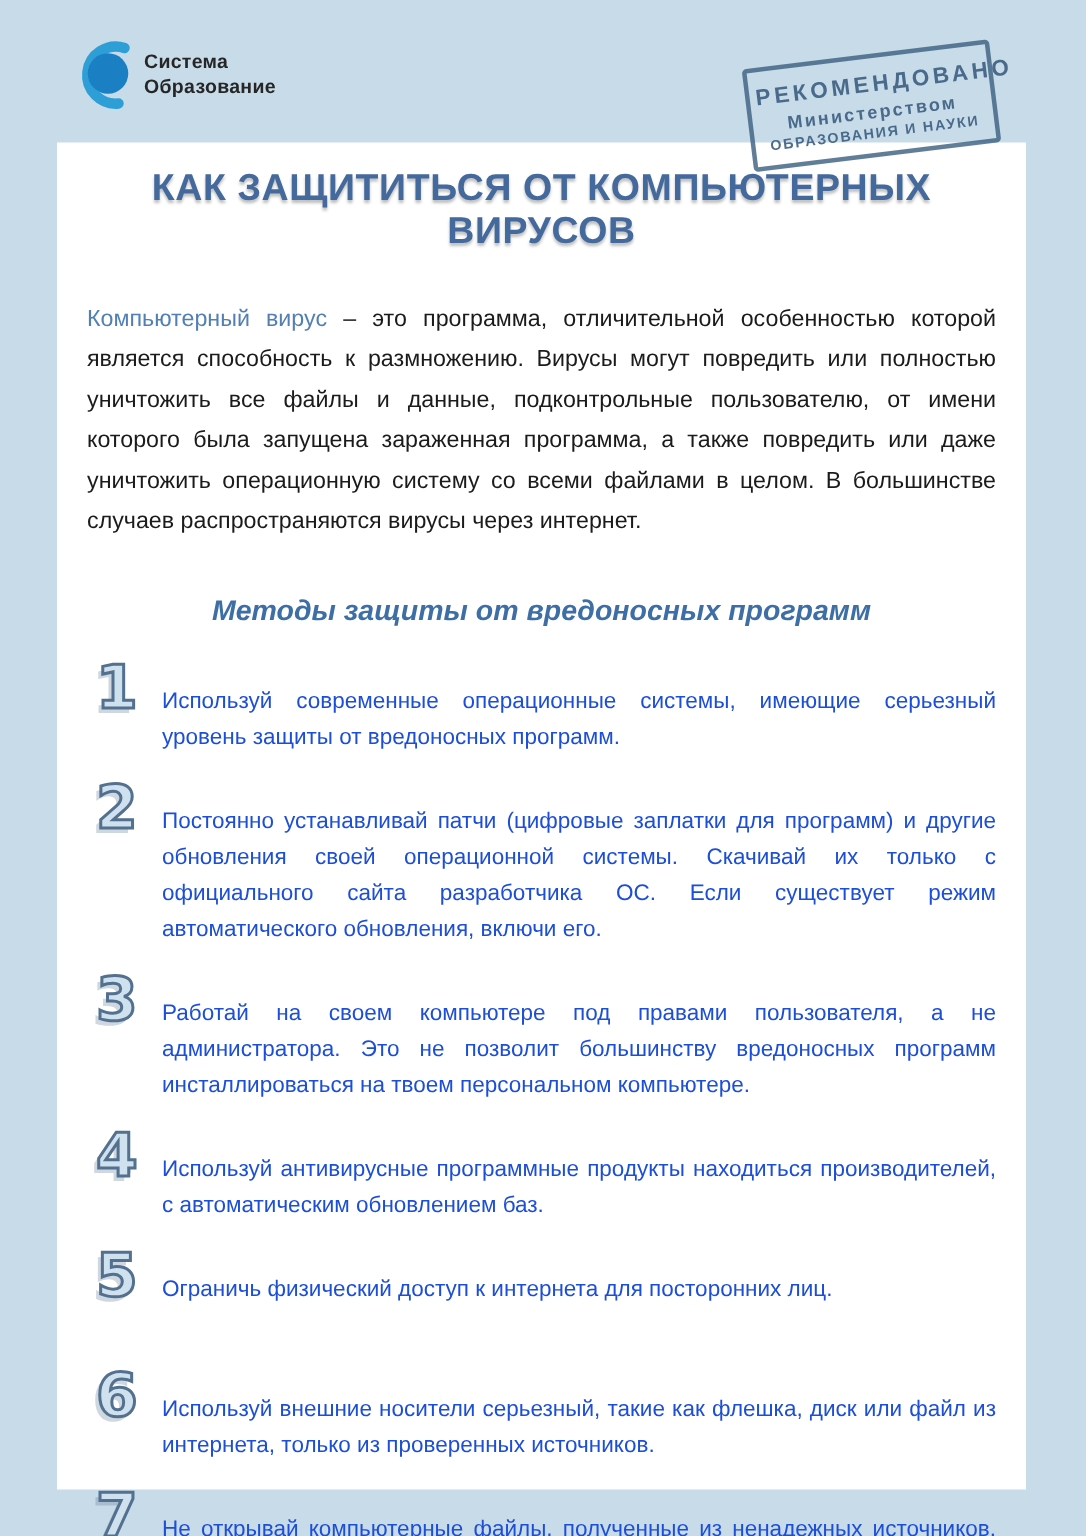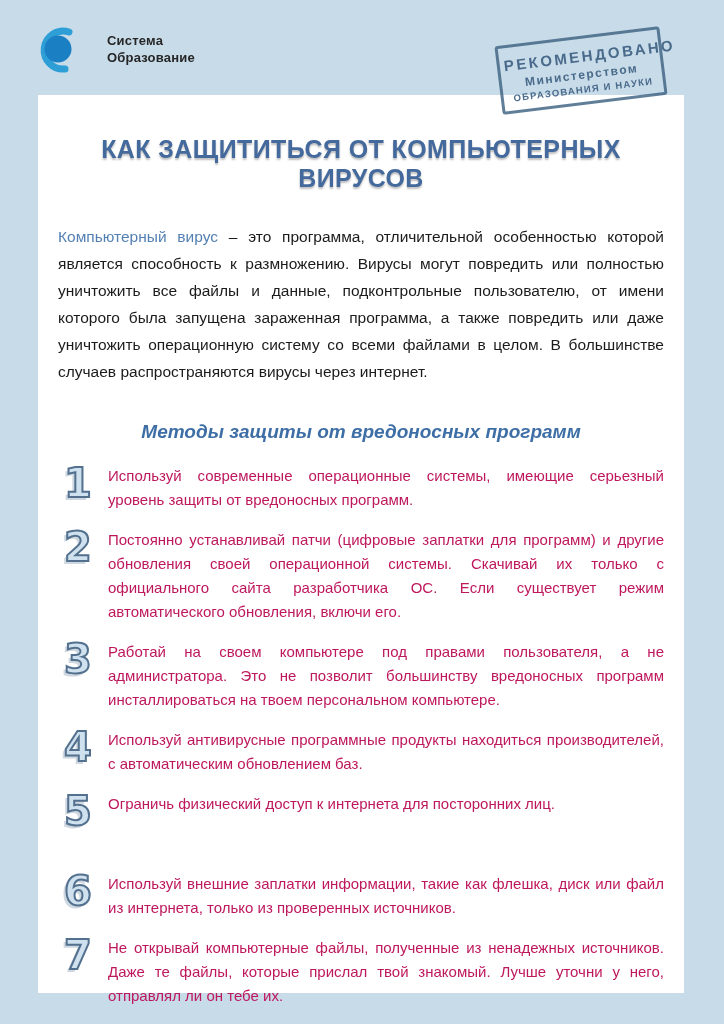--- a/index.html
+++ b/index.html
@@ -7,22 +7,22 @@
   body {
     background: #c8dbe9;
     font-family: "Liberation Sans", sans-serif;
     position: relative;
     overflow: hidden;
   }
   .page { position: absolute; inset: 0; }
 
   
   .logo {
-    position: absolute; left: 30px; top: 24px;
-    display: flex; align-items: center; gap: 25px; z-index: 2;
+    position: absolute; left: 44px; top: 24px;
+    display: flex; align-items: center; gap: 0; z-index: 2;
   }
   .logo-icon { width: 52px; height: 52px; display: block; }
   .logo-text {
     font-size: 13px; font-weight: bold; color: #262626; line-height: 1.3;
     letter-spacing: 0.2px;
   }
 
   .stamp {
     position: absolute; left: 498px; top: 36px; width: 166px; z-index: 3;
     transform: rotate(-7deg);
@@ -39,21 +39,21 @@
 
   
   .card {
     position: absolute; left: 38px; top: 95px;
     width: 646px; height: 898px;
     background: #ffffff;
     padding: 0 20px;
     z-index: 1;
   }
   .title {
-    margin-top: 40px;
+    margin-top: 16px;
     text-align: center;
     font-size: 25px; font-weight: bold;
     color: #44699c;
     letter-spacing: 0.4px;
     text-shadow: 0 2px 2px rgba(70, 70, 70, 0.35);
   }
   .subtitle {
     margin-top: 13px;
     text-align: center;
     font-size: 15px; font-style: italic; font-weight: bold;
@@ -87,22 +87,23 @@
     font-family: "DejaVu Sans", sans-serif;
     font-size: 40px; line-height: 44px; font-weight: bold;
     text-align: center;
     color: #cfe1ee;
     -webkit-text-stroke: 2px #53718f;
     text-shadow: -3px 3px 0 rgba(83, 113, 143, 0.28);
   }
   .item-text {
     font-size: 15px; line-height: 24px;
     text-align: justify;
-    color: #be185d;
+    color: #1d4ed8;
     padding-top: 3px;
+    margin-top: 16px;
   }
 </style>
 </head>
 <body>
 
 <div class="page">
 
   <div class="logo">
     <svg class="logo-icon" viewBox="0 0 52 52" xmlns="http://www.w3.org/2000/svg">
       <path d="M 39 8 A 19 19 0 1 0 35 45" fill="none" stroke="#2d9fd6" stroke-width="7" stroke-linecap="round"></path>
@@ -150,21 +151,21 @@
         <div class="item-text">Используй антивирусные программные продукты находиться производителей, с автоматическим обновлением баз.</div>
       </div>
 
       <div class="item item-5">
         <div class="item-num">5</div>
         <div class="item-text">Ограничь физический доступ к интернета для посторонних лиц.</div>
       </div>
 
       <div class="item item-6">
         <div class="item-num">6</div>
-        <div class="item-text">Используй внешние заплатки информации, такие как флешка, диск или файл из интернета, только из проверенных источников.</div>
+        <div class="item-text">Используй внешние носители серьезный, такие как флешка, диск или файл из интернета, только из проверенных источников.</div>
       </div>
 
       <div class="item item-7">
         <div class="item-num">7</div>
         <div class="item-text">Не открывай компьютерные файлы, полученные из ненадежных источников. Даже те файлы, которые прислал твой знакомый. Лучше уточни у него, отправлял ли он тебе их.</div>
       </div>
 
     </div>
   </div>
 </div>

